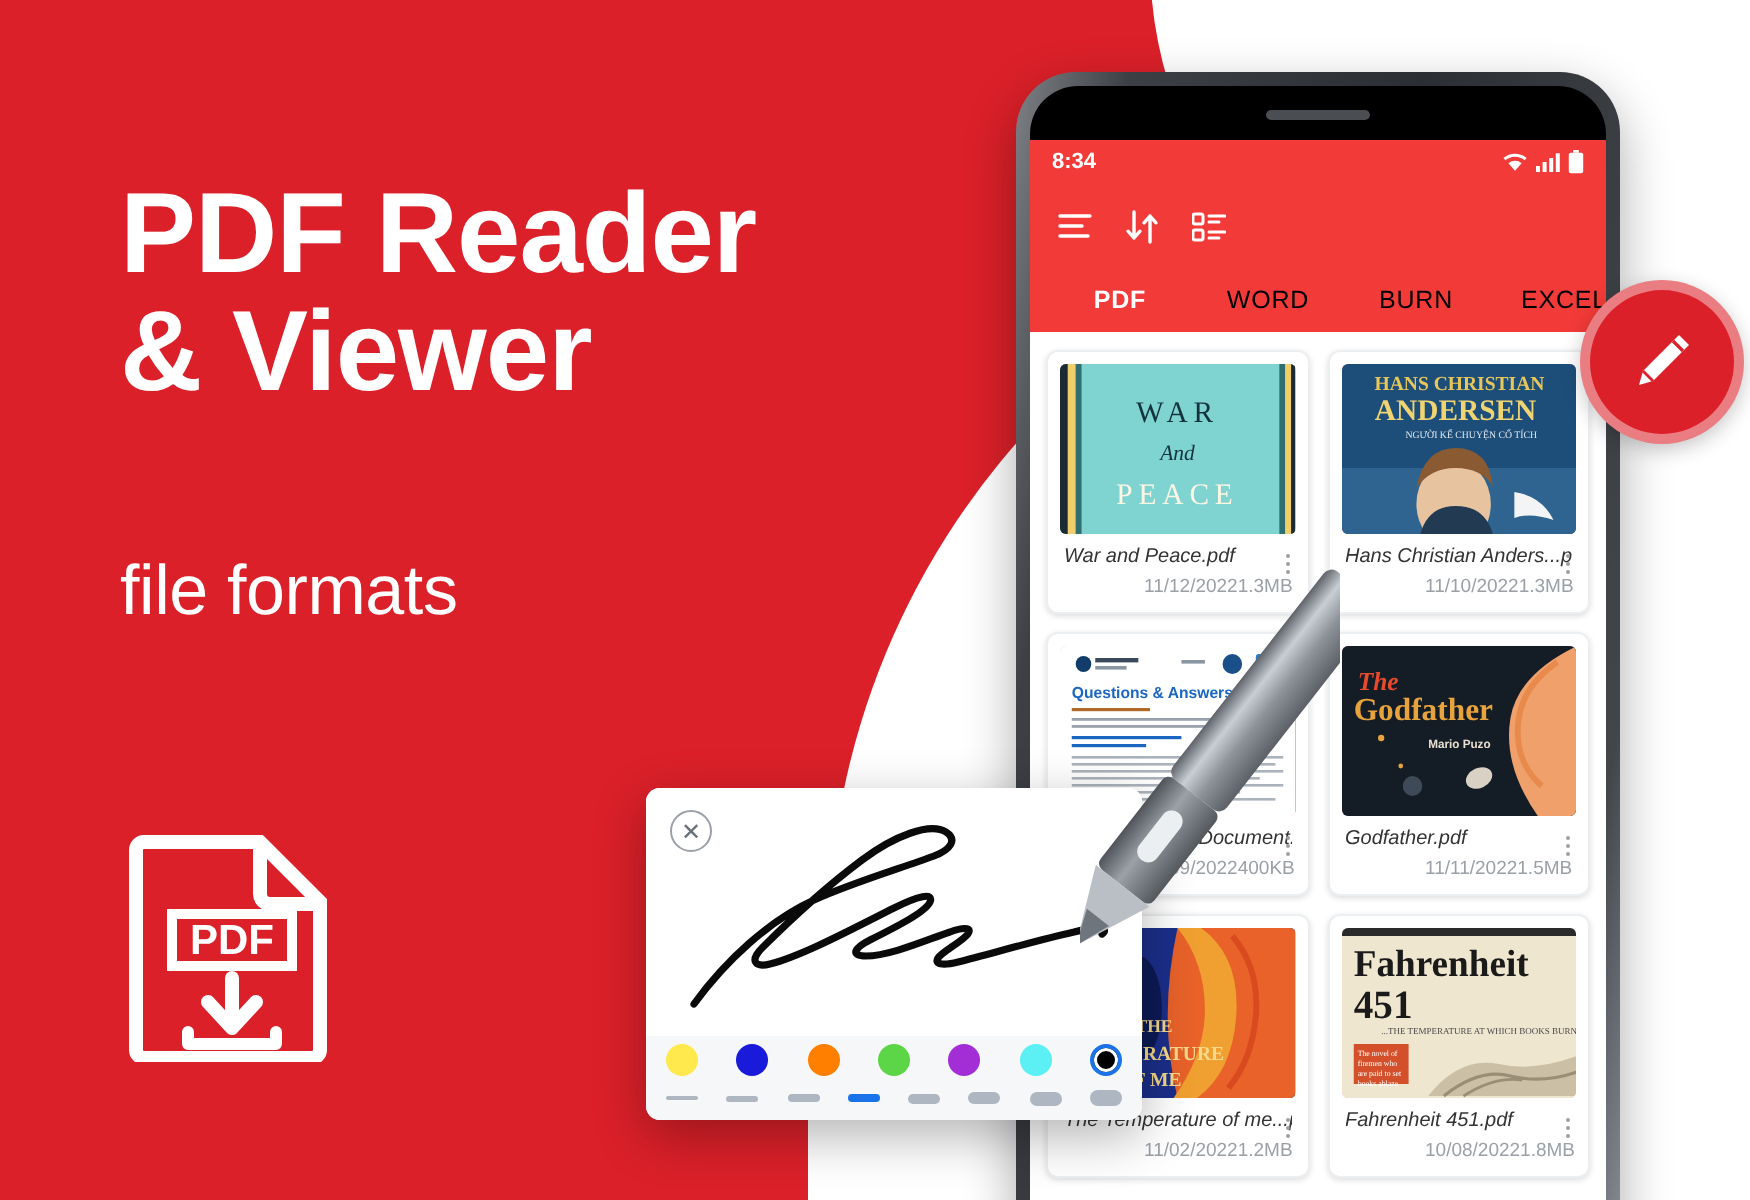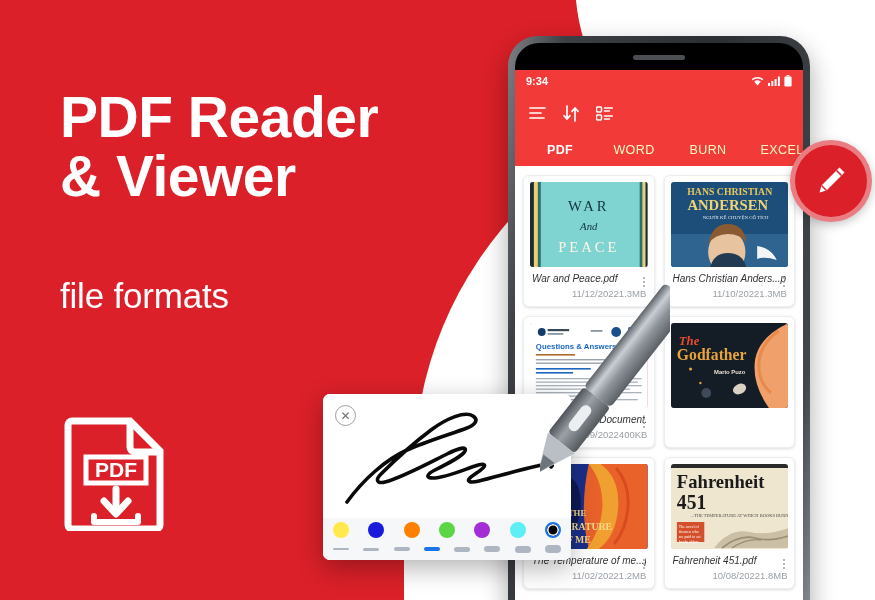--- a/index.html
+++ b/index.html
@@ -63,21 +63,21 @@
     padding:0 11px;color:#fff;font-size:11px;font-weight:700;
   }
   .status-icons{display:flex;align-items:center;gap:4px;}
   .toolbar{height:42px;display:flex;align-items:center;padding:0 12px;color:#fff;}
   .search-wrap{flex:1;display:flex;align-items:center;justify-content:center;gap:7px;}
   .search-text{font-size:13.5px;color:#fff;}
   .tb-icon{width:22px;height:22px;display:flex;align-items:center;justify-content:center;}
   .tb-icon.right{margin-left:11px;}
 
   .tabs{display:flex;height:32px;align-items:center;background:#F23B38;padding:0 8px;}
-  .tab{flex:0 0 auto;width:74px;text-align:center;font-size:12.5px;color:#fef9c3;letter-spacing:.4px;}
+  .tab{flex:0 0 auto;width:74px;text-align:center;font-size:12.5px;color:#000000;letter-spacing:.4px;}
   .tab.active{color:#fff;font-weight:700;}
 
   
   .grid{
     padding:9px 8px;display:grid;grid-template-columns:1fr 1fr;gap:9px;background:#fff;
   }
   .card{
     background:#fff;border-radius:6px;border:1px solid #eceff1;
     box-shadow:0 1px 3px rgba(0,0,0,.14);overflow:hidden;
   }
@@ -158,21 +158,21 @@
 
   <div class="phone">
     <div class="phone-inner">
       <div class="notch-bar"></div>
 
       <div class="screen">
 
         <div class="appbar">
 
           <div class="statusbar">
-            <span>9:34</span>
+            <span>8:34</span>
             <span class="status-icons">
               <svg width="13" height="11" viewBox="0 0 13 11">
                 <path d="M6.5 9.4 L3.2 5.6 a5.2 5.2 0 0 1 6.6 0 Z" fill="#fff"></path>
                 <path d="M1.2 3.6 a8.2 8.2 0 0 1 10.6 0" stroke="#fff" stroke-width="1.5" fill="none"></path>
               </svg>
               <svg width="12" height="11" viewBox="0 0 12 11">
                 <path d="M0 10 h2 v-3 h-2z M3.3 10 h2 v-5 h-2z M6.6 10 h2 v-7 h-2z M9.9 10 h2 v-9.4 h-2z" fill="#fff"></path>
               </svg>
               <svg width="8" height="12" viewBox="0 0 8 12">
                 <rect x="2.6" y="0" width="2.8" height="1.4" fill="#fff"></rect>
@@ -315,20 +315,32 @@
                 <path d="M120 0 q-30 14 -34 36 q-4 24 14 49 h20z" fill="#f0a06a"></path>
                 <path d="M110 8 q-18 12 -20 30 q-2 20 12 32" fill="none" stroke="#e88a4c" stroke-width="3"></path>
                 <text x="8" y="22" fill="#e84b2c" font-family="Liberation Serif, serif" font-size="13" font-weight="700" font-style="italic">The</text>
                 <text x="6" y="37" fill="#e8a43c" font-family="Liberation Serif, serif" font-size="16" font-weight="700">Godfather</text>
                 <text x="44" y="51" fill="#e8e0d0" font-family="Liberation Sans, sans-serif" font-size="6" font-weight="700">Mario Puzo</text>
                 <ellipse cx="70" cy="66" rx="7" ry="5" fill="#d9d2c4" transform="rotate(-24 70 66)"></ellipse>
                 <ellipse cx="36" cy="70" rx="5" ry="5" fill="#3e4a58"></ellipse>
                 <circle cx="20" cy="46" r="1.6" fill="#e8a43c"></circle>
                 <circle cx="30" cy="60" r="1.2" fill="#e8a43c"></circle>
               </svg>
+            </div>
+            <div class="card-meta">
+              <div class="fname">Godfather.pdf</div>
+              <div class="frow">
+                <span class="fdate">11/11/2022</span>
+                <span class="fsize">1.5MB</span>
+              </div>
+              <div class="kebab">
+                  <i></i>
+                  <i></i>
+                  <i></i>
+                </div>
             </div>
           </div>
 
           <div class="card">
             <div class="thumb">
               <svg viewBox="0 0 120 85" preserveAspectRatio="none">
                 <rect width="120" height="85" fill="#1b2f8a"></rect>
                 <path d="M60 0 h60 v85 h-60 q-10 -40 0 -85z" fill="#e8622a"></path>
                 <path d="M72 0 q20 14 18 44 q-2 28 -20 41 h-12 q16 -22 16 -44 q0 -24 -14 -41z" fill="#f0a030"></path>
                 <path d="M0 0 q22 4 30 26 q6 22 -8 38 q-10 12 -22 14z" fill="#2a4ab8"></path>

